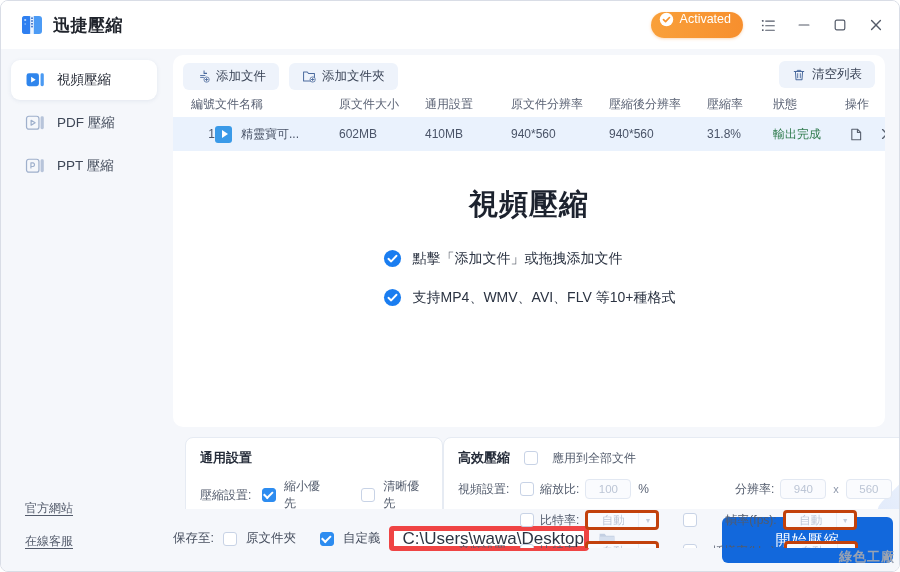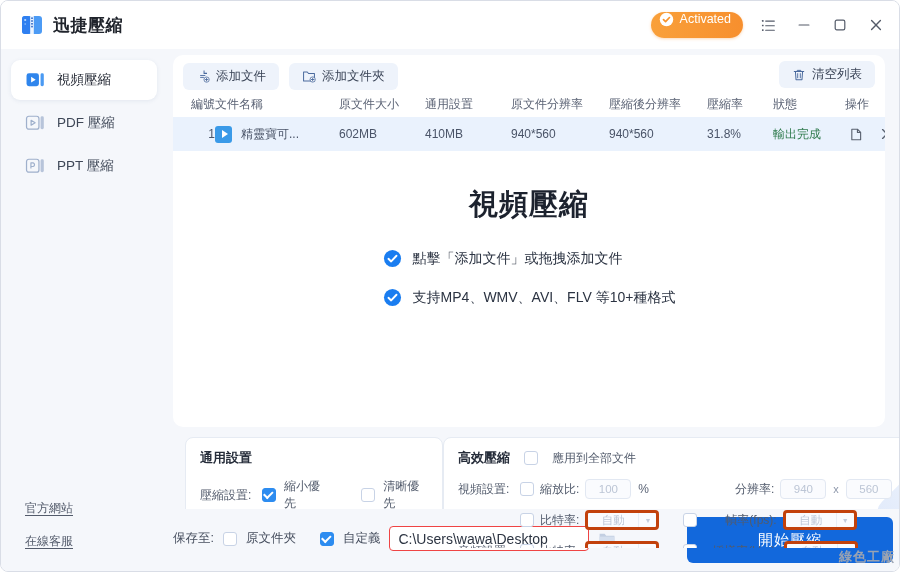--- a/index.html
+++ b/index.html
@@ -224,28 +224,28 @@
     position: absolute; left: 168px; bottom: 0; width: 732px; height: 62px;
     background: #f5f7fb;
   }
   .saverow {
     position: absolute; left: 4px; top: 17px;
     display: flex; align-items: center; gap: 9px;
     font-size: 12.5px; color: #474f5f;
   }
   .pathbox {
     width: 200px; height: 25px;
-    border: 1px solid #ef4444; border-radius: 4px; background: #fff;
-    font-size: 14px; color: #2c3442;
+    border: 5px solid #ef4444; border-radius: 4px; background: #fff;
+    font-size: 17px; color: #2c3442;
     display: flex; align-items: center; padding: 0 8px;
   }
   .folder-btn { width: 18px; height: 18px; display:block; }
   .startbtn {
     position: absolute; right: 8px; top: 8px;
-    width: 206px; height: 46px; border-radius: 6px;
+    width: 171px; height: 46px; border-radius: 6px;
     background: #1268dc;
     color: #fff; font-size: 15px;
     display: flex; align-items: center; justify-content: center;
     letter-spacing: 1px;
   }
   .watermark {
     position: absolute; right: 6px; bottom: 5px;
     font-size: 13px; font-weight: bold; color: #9aa3b2;
     letter-spacing: 1px;
   }

